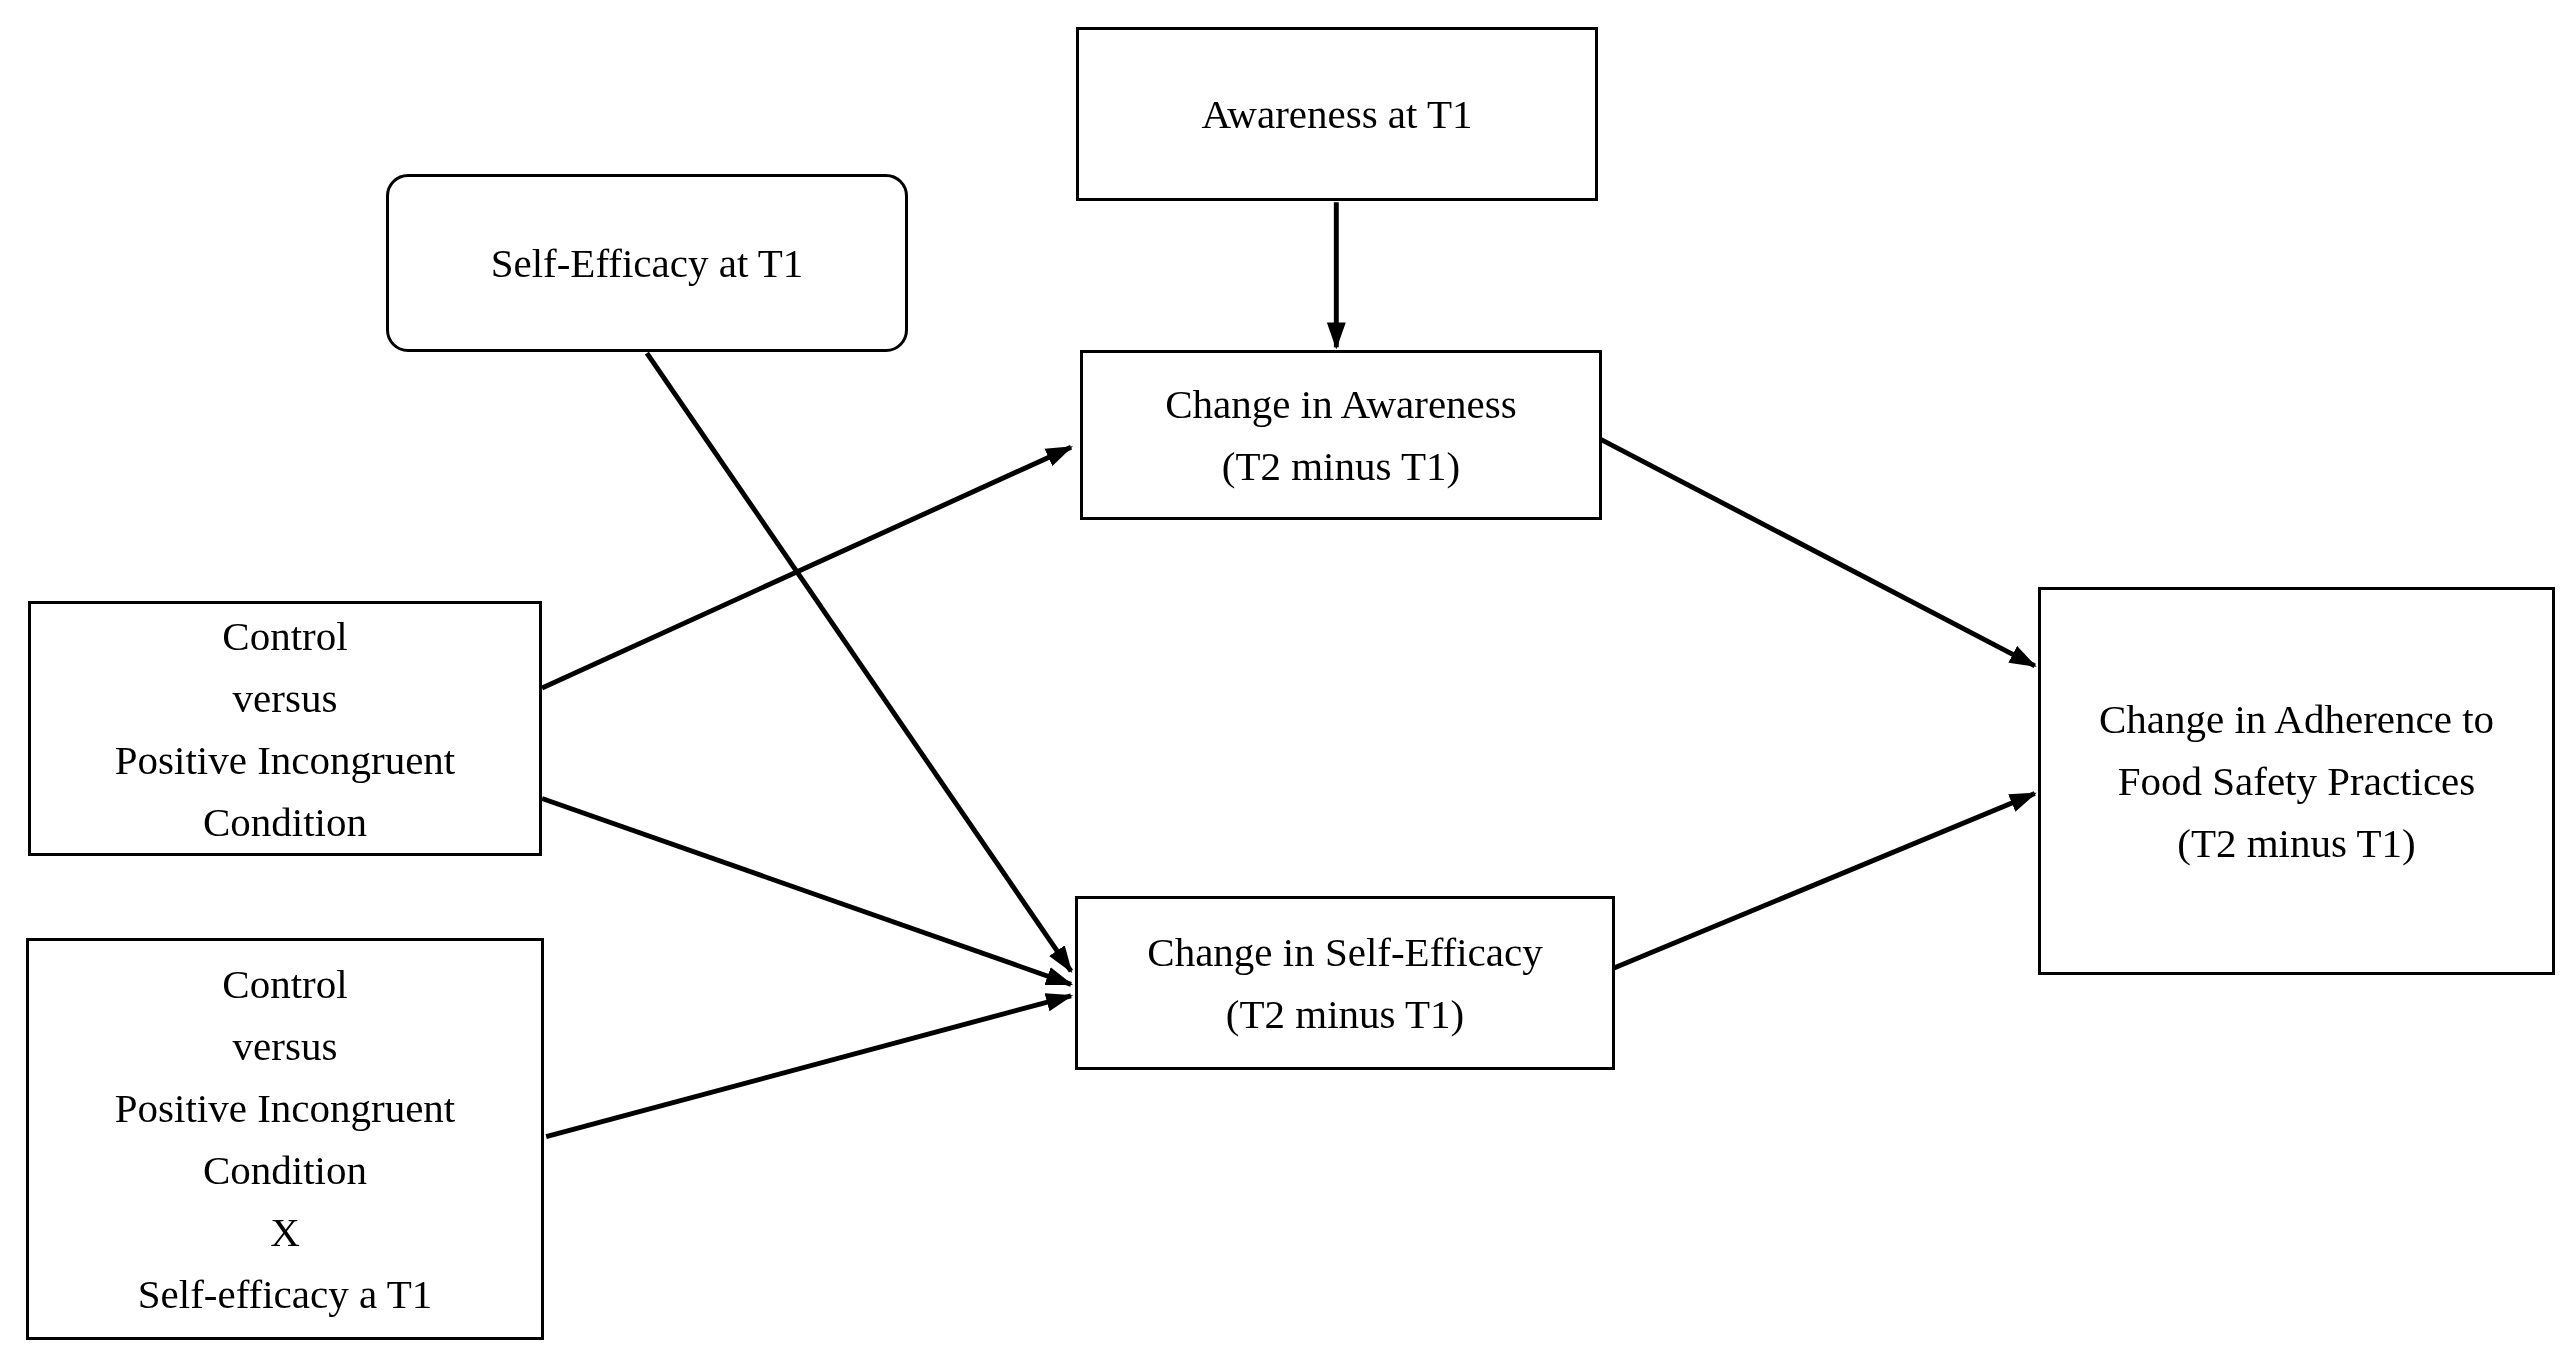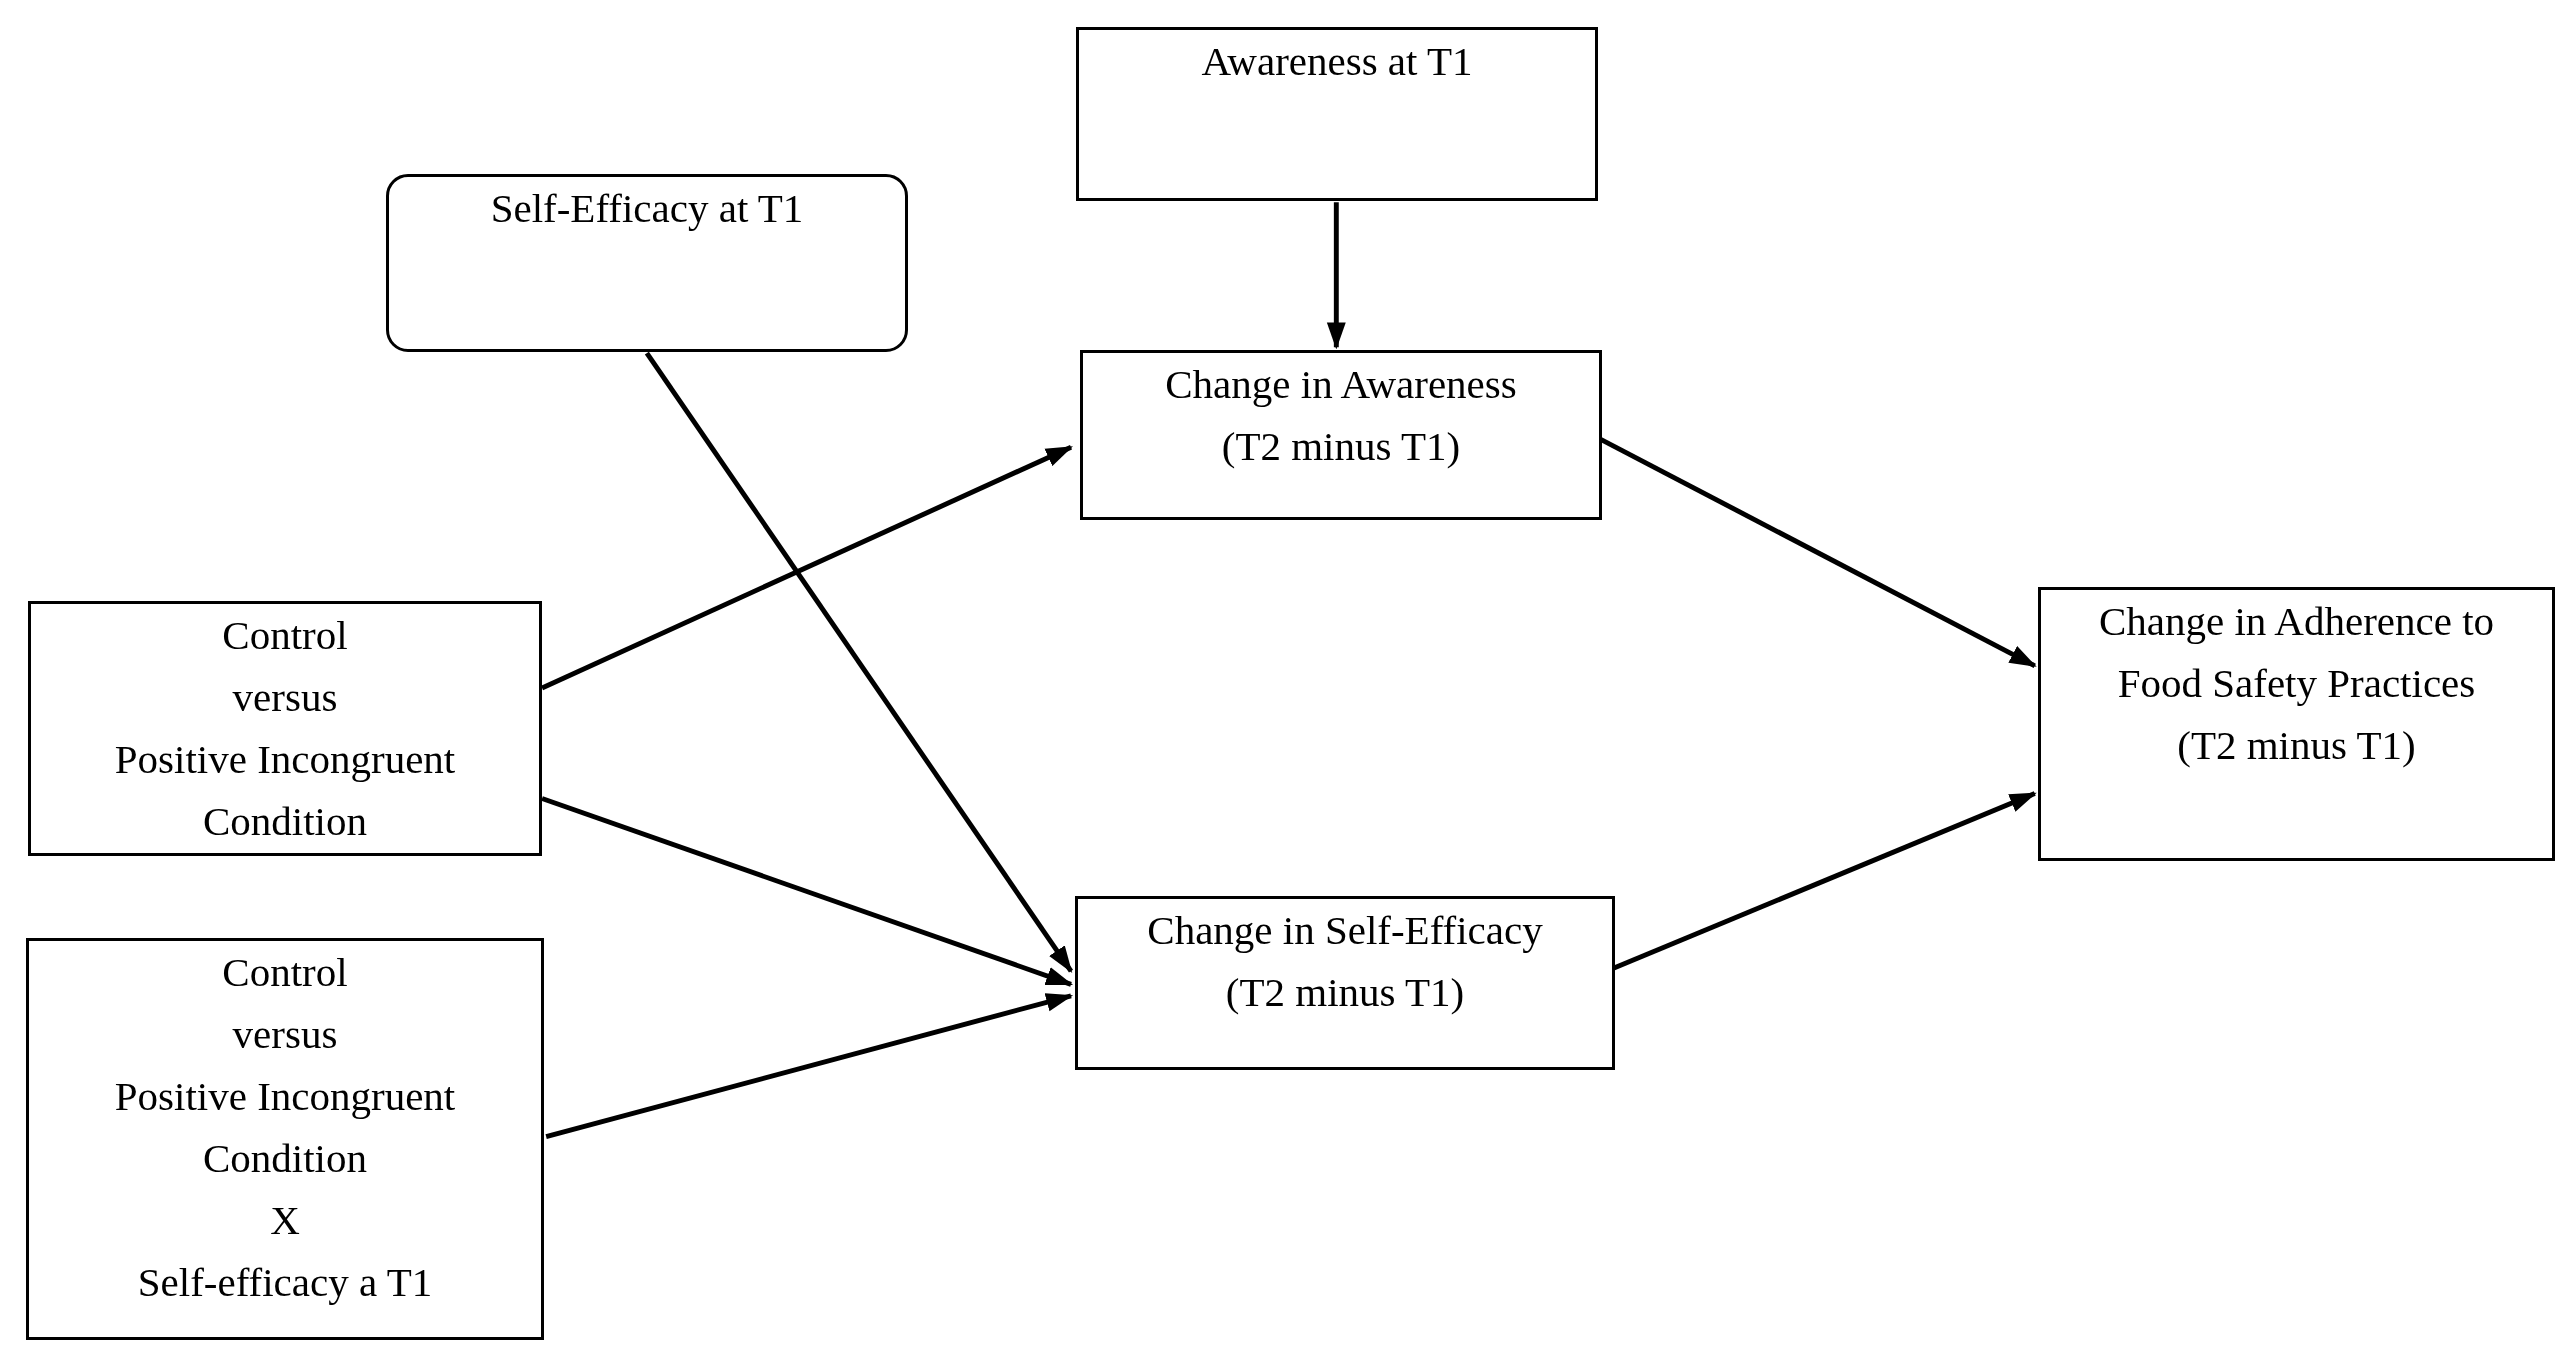--- a/index.html
+++ b/index.html
@@ -16,37 +16,37 @@
     left: 0; top: 0;
     width: 2576px; height: 1357px;
   }
   .edges line { stroke: #000000; stroke-width: 6; }
   .node {
     position: absolute;
     box-sizing: border-box;
     border: 3.3px solid #000000;
     background: #ffffff;
     display: flex;
-    align-items: flex-start;
+    align-items: center;
     justify-content: center;
     text-align: center;
   }
   .label {
     white-space: pre-line;
     font-size: 41px;
     line-height: 62px;
     color: #000000;
   }
   .n-awareness-t1        { left: 1076px; top: 27px;   width: 522px; height: 174px; }
   .n-self-efficacy-t1    { left: 386px;  top: 174px;  width: 522px; height: 178px; border-radius: 22px; }
   .n-condition           { left: 28px;   top: 601px;  width: 514px; height: 255px; }
   .n-interaction         { left: 26px;   top: 938px; width: 518px; height: 402px; }
   .n-change-awareness    { left: 1080px; top: 350px;  width: 522px; height: 170px; }
   .n-change-self-efficacy{ left: 1075px; top: 896px; width: 540px; height: 174px; }
-  .n-adherence           { left: 2038px; top: 587px;  width: 517px; height: 274px; }
+  .n-adherence           { left: 2038px; top: 587px;  width: 517px; height: 388px; }
 </style>
 </head>
 <body>
 
 <div class="figure">
 
   <svg class="edges" viewBox="0 0 3146 1657" xmlns="http://www.w3.org/2000/svg">
     <defs>
       <marker id="arrow" viewBox="0 0 10 7" refX="9.2" refY="3.5" markerWidth="5.5" markerHeight="4" orient="auto" markerUnits="strokeWidth">
         <path d="M0,0 L10,3.5 L0,7 Z" fill="#000000"></path>

